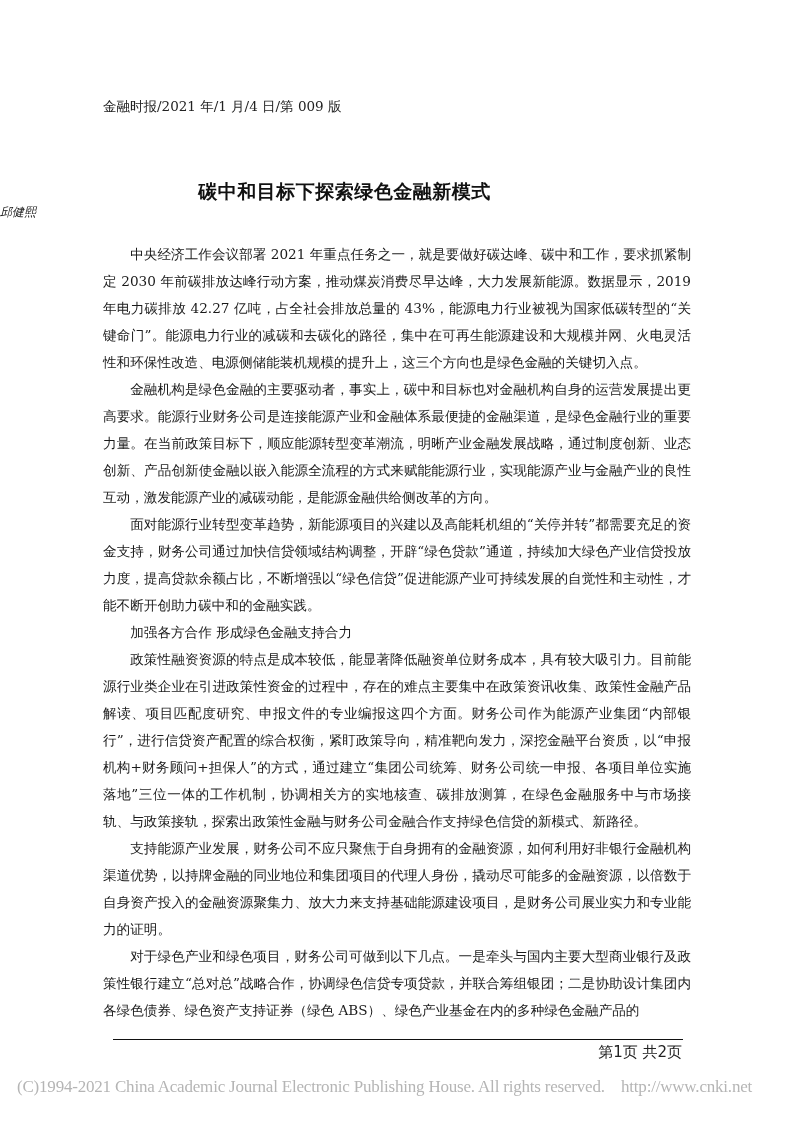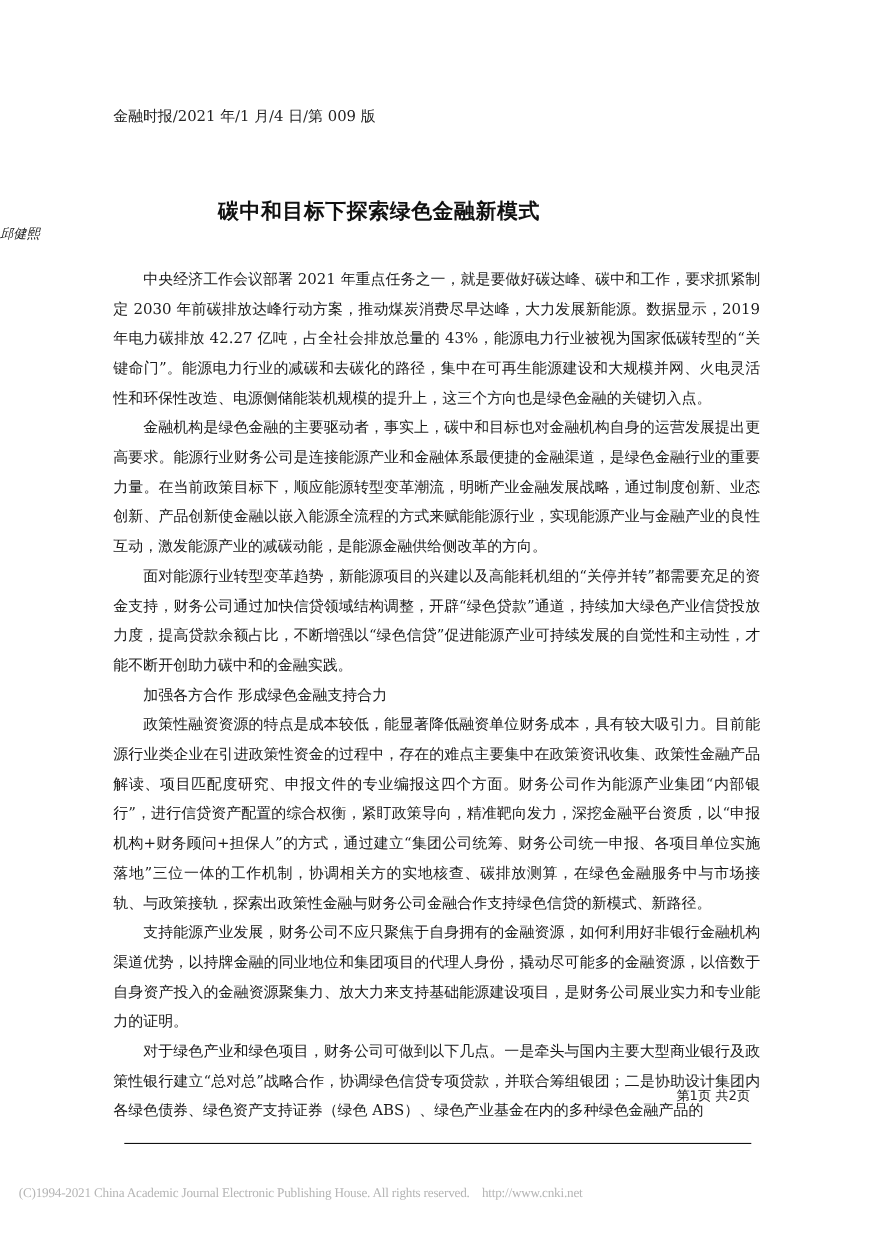--- a/index.html
+++ b/index.html
@@ -9,24 +9,24 @@
   .title { position: absolute; left: 0; width: 689px; top: 159px; text-align: center;
            font-family: "DejaVu Sans", "Liberation Sans", sans-serif; font-weight: bold;
            font-size: 19px; letter-spacing: 0.5px; color: #111; margin-top: 20px; }
   .author { position: absolute; left: 0; width: 793px; top: 204px; text-align: left;
             font-size: 12px; color: #222; font-style: italic; }
   .body { position: absolute; left: 103px; top: 241px; width: 588px; font-size: 13.6px;
           line-height: 27px; text-align: justify; text-justify: inter-character; color: #1a1a1a; }
   .body p { margin: 0; text-indent: 2em; }
   .body p.heading { text-indent: 2em; }
   .rule { position: absolute; left: 113px; top: 1039px; width: 570px; height: 1px; background: #111; }
-  .pagenum { position: absolute; right: 111px; top: 988px; font-family: "DejaVu Sans", "Liberation Sans", sans-serif;
-             font-size: 12px; color: #222; }
+  .pagenum { position: absolute; right: 111px; top: 1043px; font-family: "DejaVu Sans", "Liberation Sans", sans-serif;
+             font-size: 15px; color: #222; }
   .copyright { position: absolute; left: 17px; top: 1077px; font-family: "Liberation Serif", "DejaVu Serif", serif;
-               font-size: 12px; color: #b5b5b5; white-space: pre; letter-spacing: -0.2px; }
+               font-size: 17px; color: #b5b5b5; white-space: pre; letter-spacing: -0.2px; }
 </style>
 </head>
 <body>
 
 <div class="meta">
   <div>金融时报/2021 年/1 月/4 日/第 009 版</div>
 </div>
 
 <div class="title">碳中和目标下探索绿色金融新模式</div>
 <div class="author">邱健熙</div>

